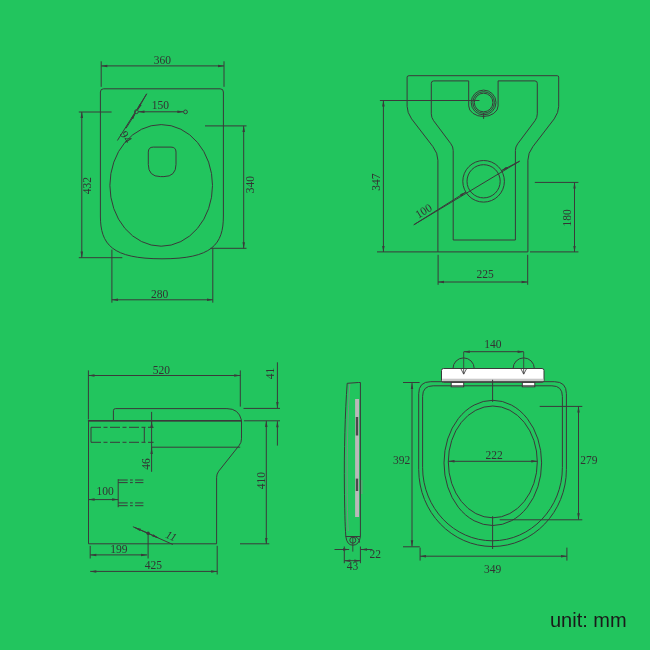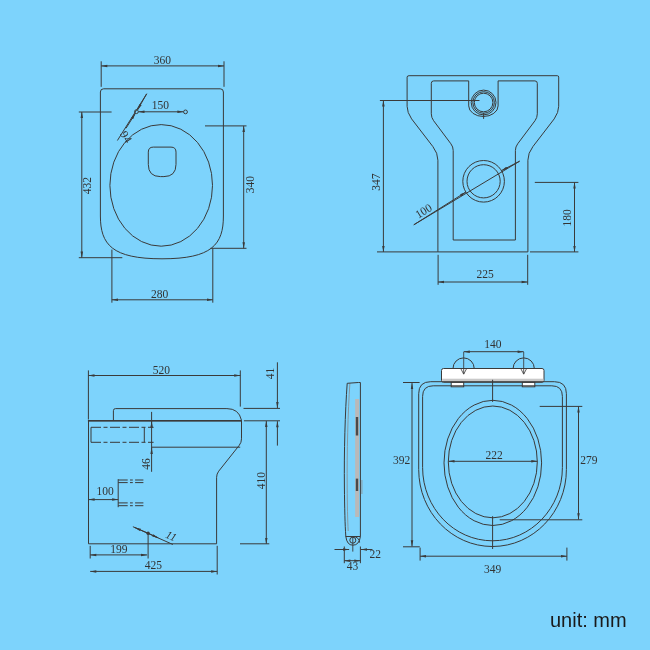--- a/index.html
+++ b/index.html
@@ -1,16 +1,16 @@
 <!DOCTYPE html>
 <html><head>
 <meta charset="utf-8">
 <style>
   html,body{margin:0;padding:0;background:#ffffff;}
-  #page{width:650px;height:650px;position:relative;background:#7dd3fc;overflow:hidden;}
+  #page{width:650px;height:650px;position:relative;background:#22c55e;overflow:hidden;}
   svg{position:absolute;left:0;top:0;}
   text{font-family:"Liberation Serif",serif;font-size:11.5px;fill:#333333;}
   .u{font-family:"Liberation Sans",sans-serif;font-size:20px;fill:#1a1a1a;}
 </style>
 </head>
 <body>
 <div id="page">
 <svg width="650" height="650" viewBox="0 0 650 650" fill="none" stroke="#3a3a3a" stroke-width="1">
 <defs>
 <marker id="a" markerWidth="7" markerHeight="3.2" refX="6.3" refY="1.6" orient="auto-start-reverse" markerUnits="userSpaceOnUse">

